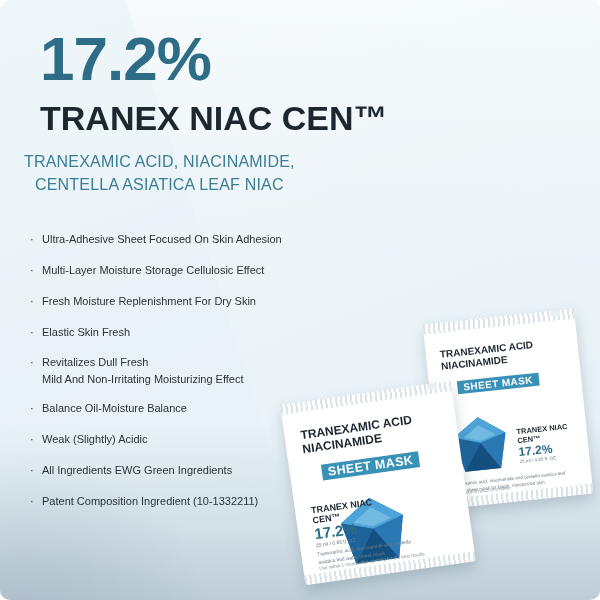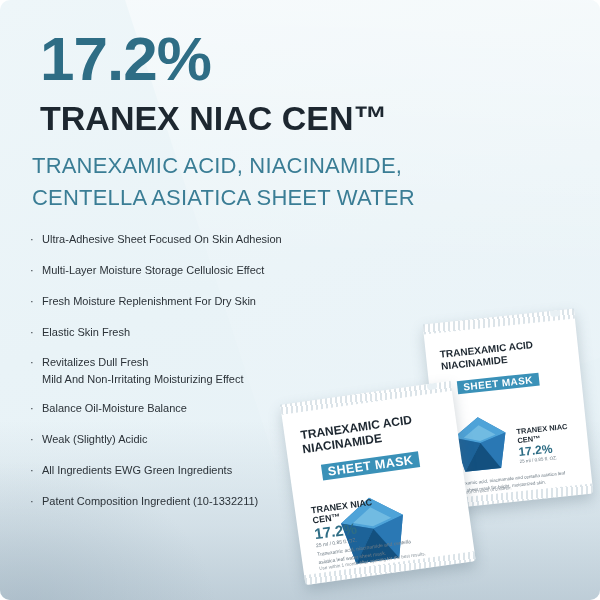--- a/index.html
+++ b/index.html
@@ -67,26 +67,27 @@
     left: 40px;
     top: 100px;
     font-size: 34px;
     font-weight: bold;
     color: #1d2730;
     letter-spacing: 0px;
     line-height: 1.1;
   }
   .sub {
     position: absolute;
-    left: 32px;
+    left: 24px;
     top: 150px;
-    font-size: 22px;
+    font-size: 16px;
     color: #3a7d95;
     line-height: 1.45;
     letter-spacing: 0.2px;
+    text-align: center;
   }
   .bullets {
     position: absolute;
     left: 30px;
     top: 232px;
     width: 430px;
   }
   .bullet {
     font-size: 11px;
     color: #2b3238;
@@ -202,21 +203,21 @@
 <div id="page">
 
   <div class="light-band"></div>
   <div class="surface-shadow"></div>
   <div class="corner-shade"></div>
 
   <div class="headline">17.2%</div>
   <div class="brand">TRANEX NIAC CEN™</div>
   <div class="sub">
     <div>TRANEXAMIC ACID, NIACINAMIDE,</div>
-    <div>CENTELLA ASIATICA SHEET WATER</div>
+    <div>CENTELLA ASIATICA LEAF NIAC</div>
   </div>
 
   <div class="bullets">
     <div class="bullet">
       <span class="dot">·</span><span>Ultra-Adhesive Sheet Focused On Skin Adhesion</span>
     </div>
     <div class="bullet">
       <span class="dot">·</span><span>Multi-Layer Moisture Storage Cellulosic Effect</span>
     </div>
     <div class="bullet">

